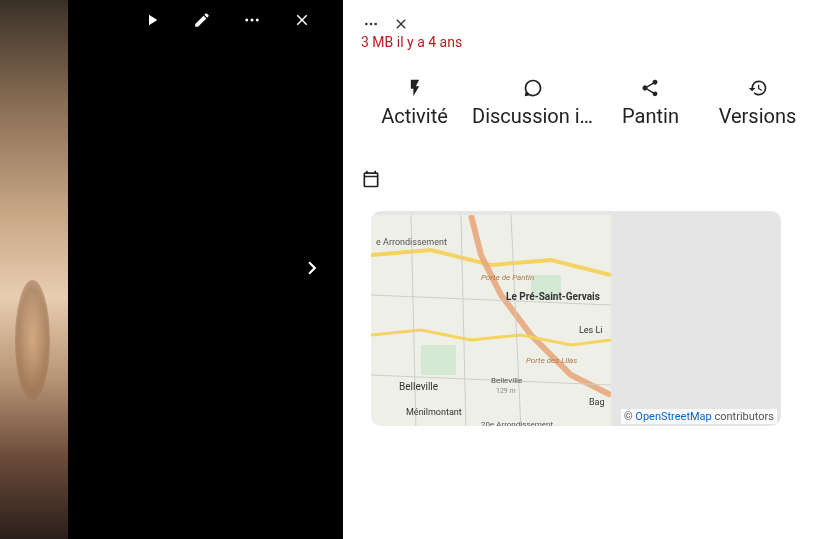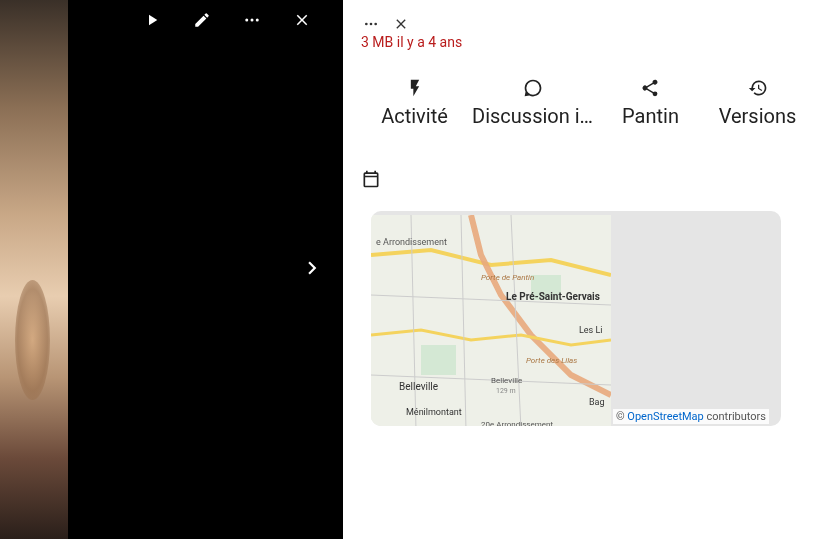--- a/index.html
+++ b/index.html
@@ -34,21 +34,21 @@
   .detail-row { display: flex; gap: 14px; margin-bottom: 18px; }
   .detail-icon { width: 22px; flex-shrink: 0; padding-top: 2px; }
   .detail-icon svg { width: 20px; height: 20px; fill: #222; }
   .detail-text { flex: 1; }
   .detail-primary { font-size: 15px; color: #222; line-height: 1.4; }
   .detail-secondary { font-size: 14px; color: #888; margin-top: 2px; }
   
   .map-wrap { margin-top: 6px; margin-left: 10px; width: 410px; height: 215px; border-radius: 10px; overflow: hidden; position: relative; background: #e5e5e5; }
   .map-tiles { position: absolute; left: 0; top: 4px; width: 240px; height: 100%; background: #eef0e8; }
   .map-tiles svg { width: 100%; height: 100%; }
-  .map-attrib { position: absolute; bottom: 2px; right: 12px; font-size: 11px; color: #555; background: rgba(255,255,255,0.85); padding: 1px 3px; margin-top: 24px; }
+  .map-attrib { position: absolute; bottom: 2px; right: 4px; font-size: 11px; color: #555; background: rgba(255,255,255,0.85); padding: 1px 3px; margin-top: 24px; }
   .map-attrib a { color: #0066cc; text-decoration: none; }
 </style>
 </head>
 <body>
 
 <div class="viewer">
   <div class="image-strip"></div>
   <div class="viewer-controls">
     <span class="icon-btn">
       <svg viewBox="0 0 24 24">

